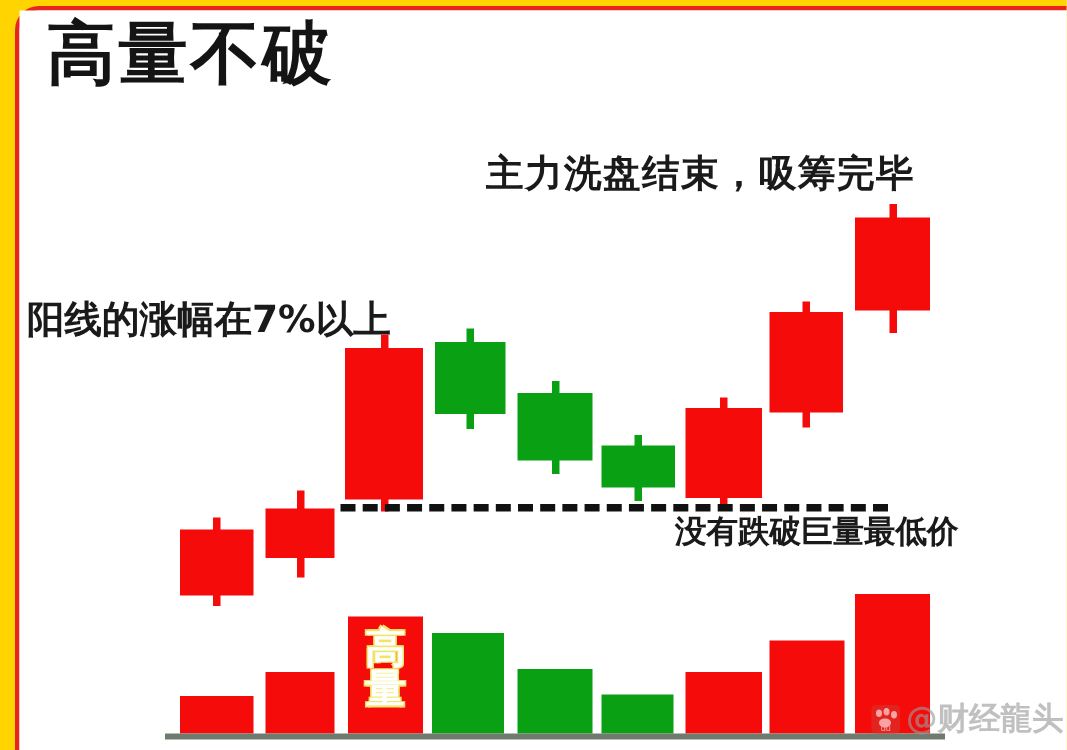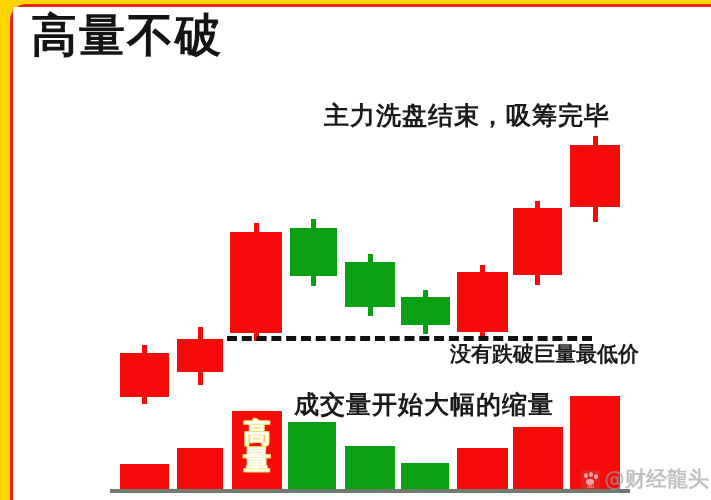--- a/index.html
+++ b/index.html
@@ -165,24 +165,24 @@
 
   <div class="frame-yellow"></div>
   <div class="frame-red"></div>
 
   <div class="frame-inner">
 
     <div class="title">高量不破</div>
 
     <div class="anno anno-top">主力洗盘结束，吸筹完毕</div>
 
+    <div class="anno anno-left">阳线的涨幅在7%以上</div>
 
     <div class="anno anno-lowfix">没有跌破巨量最低价</div>
 
-    <div class="anno anno-vol">成交量开始大幅的缩量</div>
 
     <div class="chart-layer" id="candle-layer">
         <div class="candle-wick c-red" style="left: 129px; top: 338px; height: 59px;"></div>
         <div class="candle-body c-red" style="left: 107px; top: 346px; width: 49px; height: 44px;"></div>
         <div class="candle-wick c-red" style="left: 184.5px; top: 320px; height: 58px;"></div>
         <div class="candle-body c-red" style="left: 164px; top: 332px; width: 46px; height: 33px;"></div>
         <div class="candle-wick c-red" style="left: 240.5px; top: 216px; height: 118px;"></div>
         <div class="candle-body c-red" style="left: 217px; top: 225px; width: 52px; height: 101px;"></div>
         <div class="candle-wick c-green" style="left: 298px; top: 212px; height: 67px;"></div>
         <div class="candle-body c-green" style="left: 277px; top: 221px; width: 47px; height: 48px;"></div>

